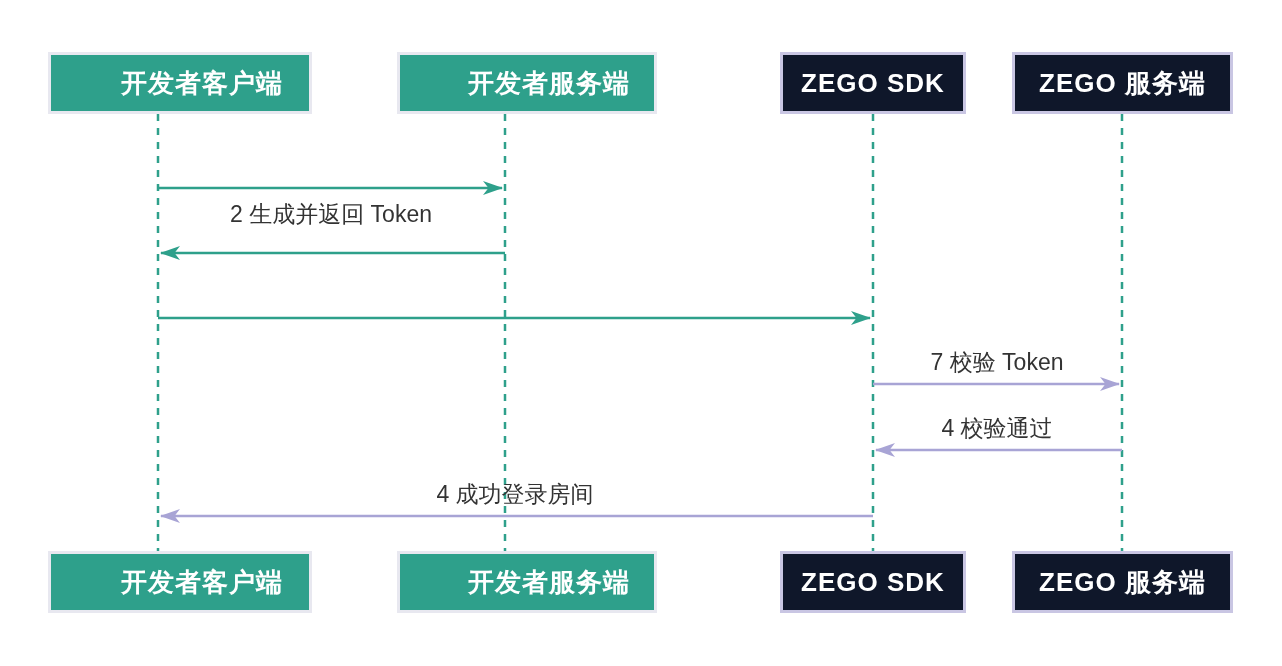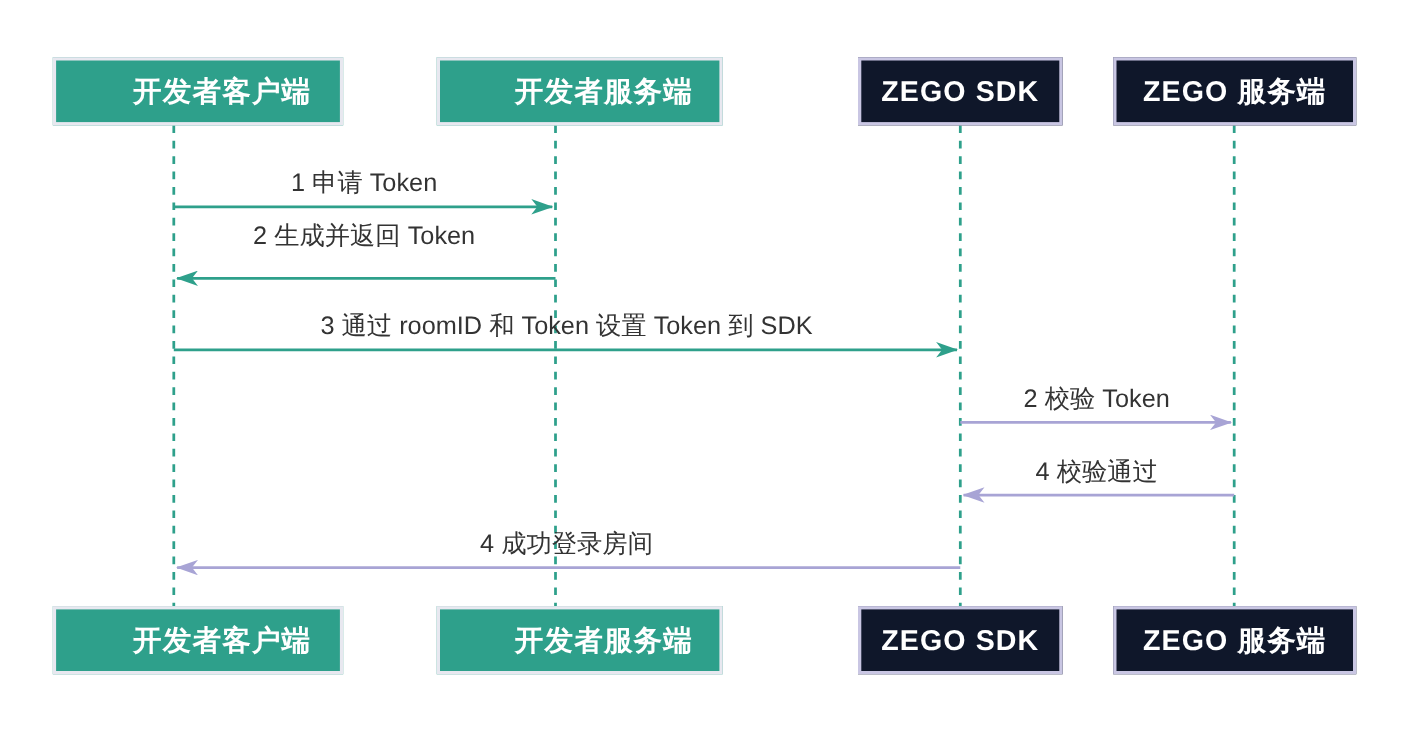--- a/index.html
+++ b/index.html
@@ -64,20 +64,18 @@
   <div class="actor-box actor-teal" style="left:48px;top:52px;width:214px;">开发者客户端</div>
   <div class="actor-box actor-teal" style="left:397px;top:52px;width:210px;">开发者服务端</div>
   <div class="actor-box actor-purple" style="left:780px;top:52px;width:180px;">ZEGO SDK</div>
   <div class="actor-box actor-purple" style="left:1012px;top:52px;width:215px;">ZEGO 服务端</div>
 
   <div class="actor-box actor-teal" style="left:48px;top:551px;width:214px;">开发者客户端</div>
   <div class="actor-box actor-teal" style="left:397px;top:551px;width:210px;">开发者服务端</div>
   <div class="actor-box actor-purple" style="left:780px;top:551px;width:180px;">ZEGO SDK</div>
   <div class="actor-box actor-purple" style="left:1012px;top:551px;width:215px;">ZEGO 服务端</div>
 
-  <div class="msg-label" style="left:331px;top:152px;">1 申请 Token</div>
   <div class="msg-label" style="left:331px;top:200px;text-align:right;">2 生成并返回 Token</div>
-  <div class="msg-label" style="left:515px;top:282px;">3 通过 roomID 和 Token 设置 Token 到 SDK</div>
-  <div class="msg-label" style="left:997px;top:348px;">2 校验 Token</div>
+  <div class="msg-label" style="left:997px;top:348px;">7 校验 Token</div>
   <div class="msg-label" style="left:997px;top:414px;">4 校验通过</div>
   <div class="msg-label" style="left:515px;top:480px;">4 成功登录房间</div>
 
 </div>
 
 </body></html>

